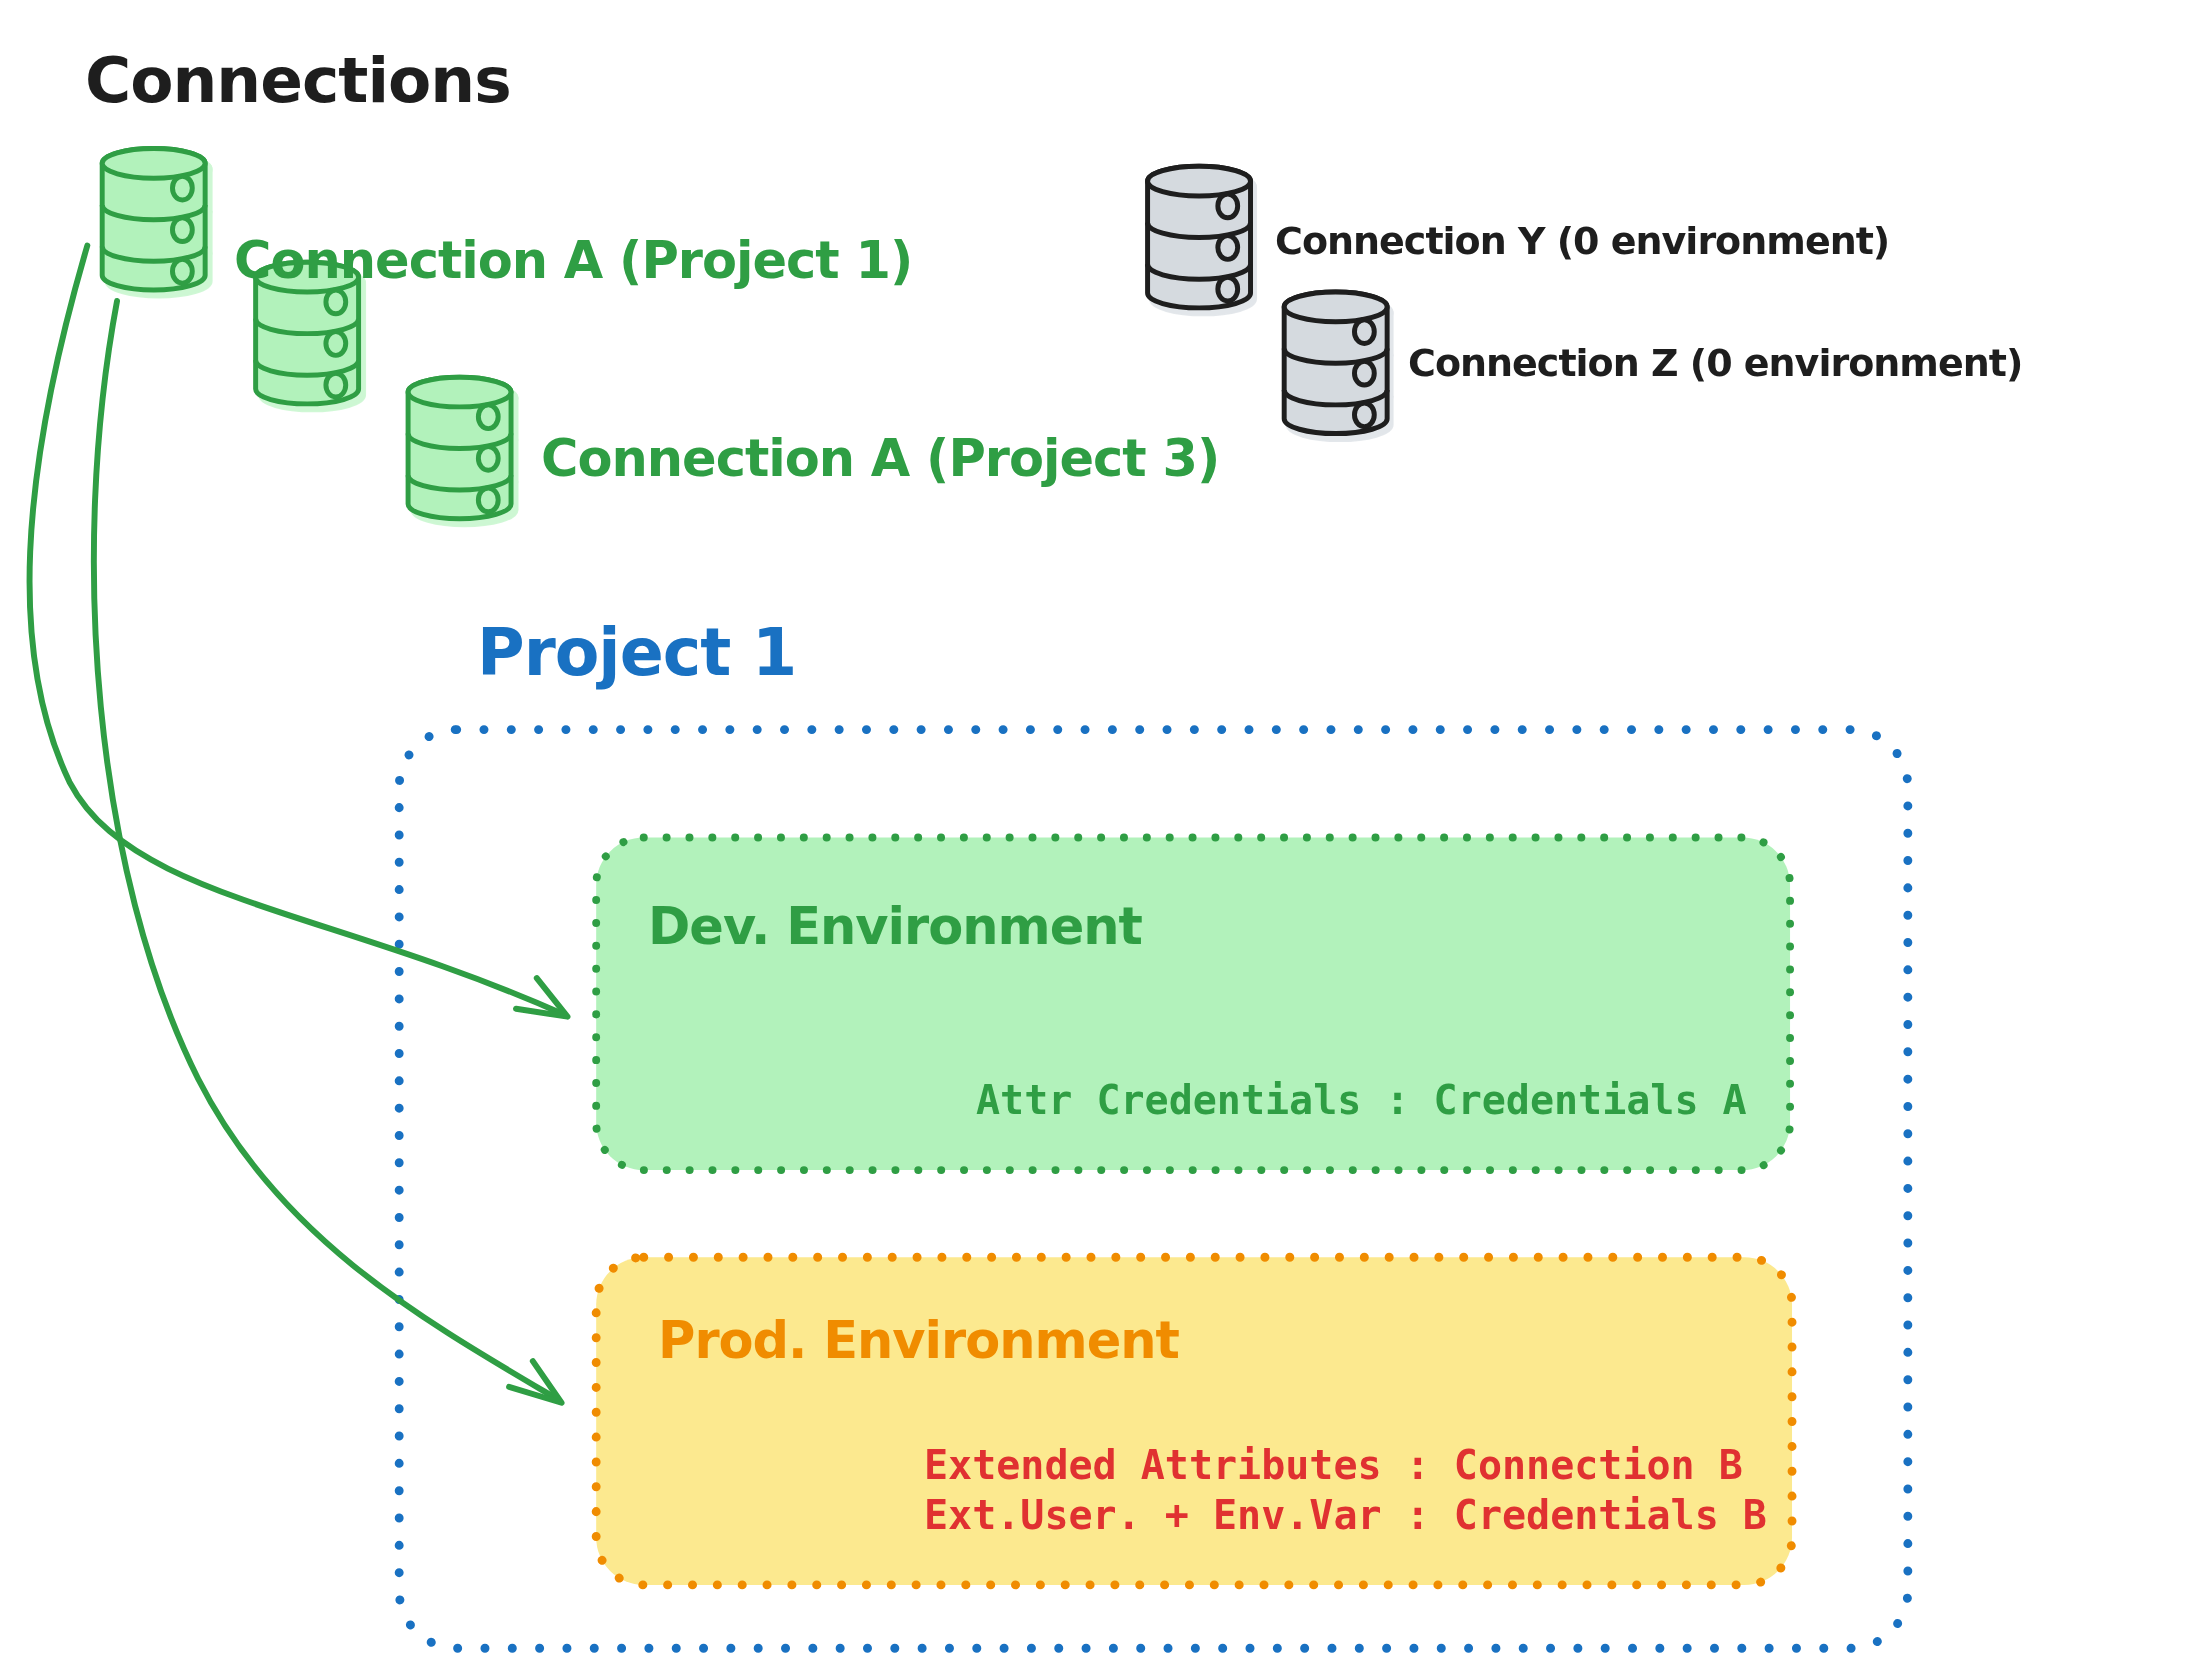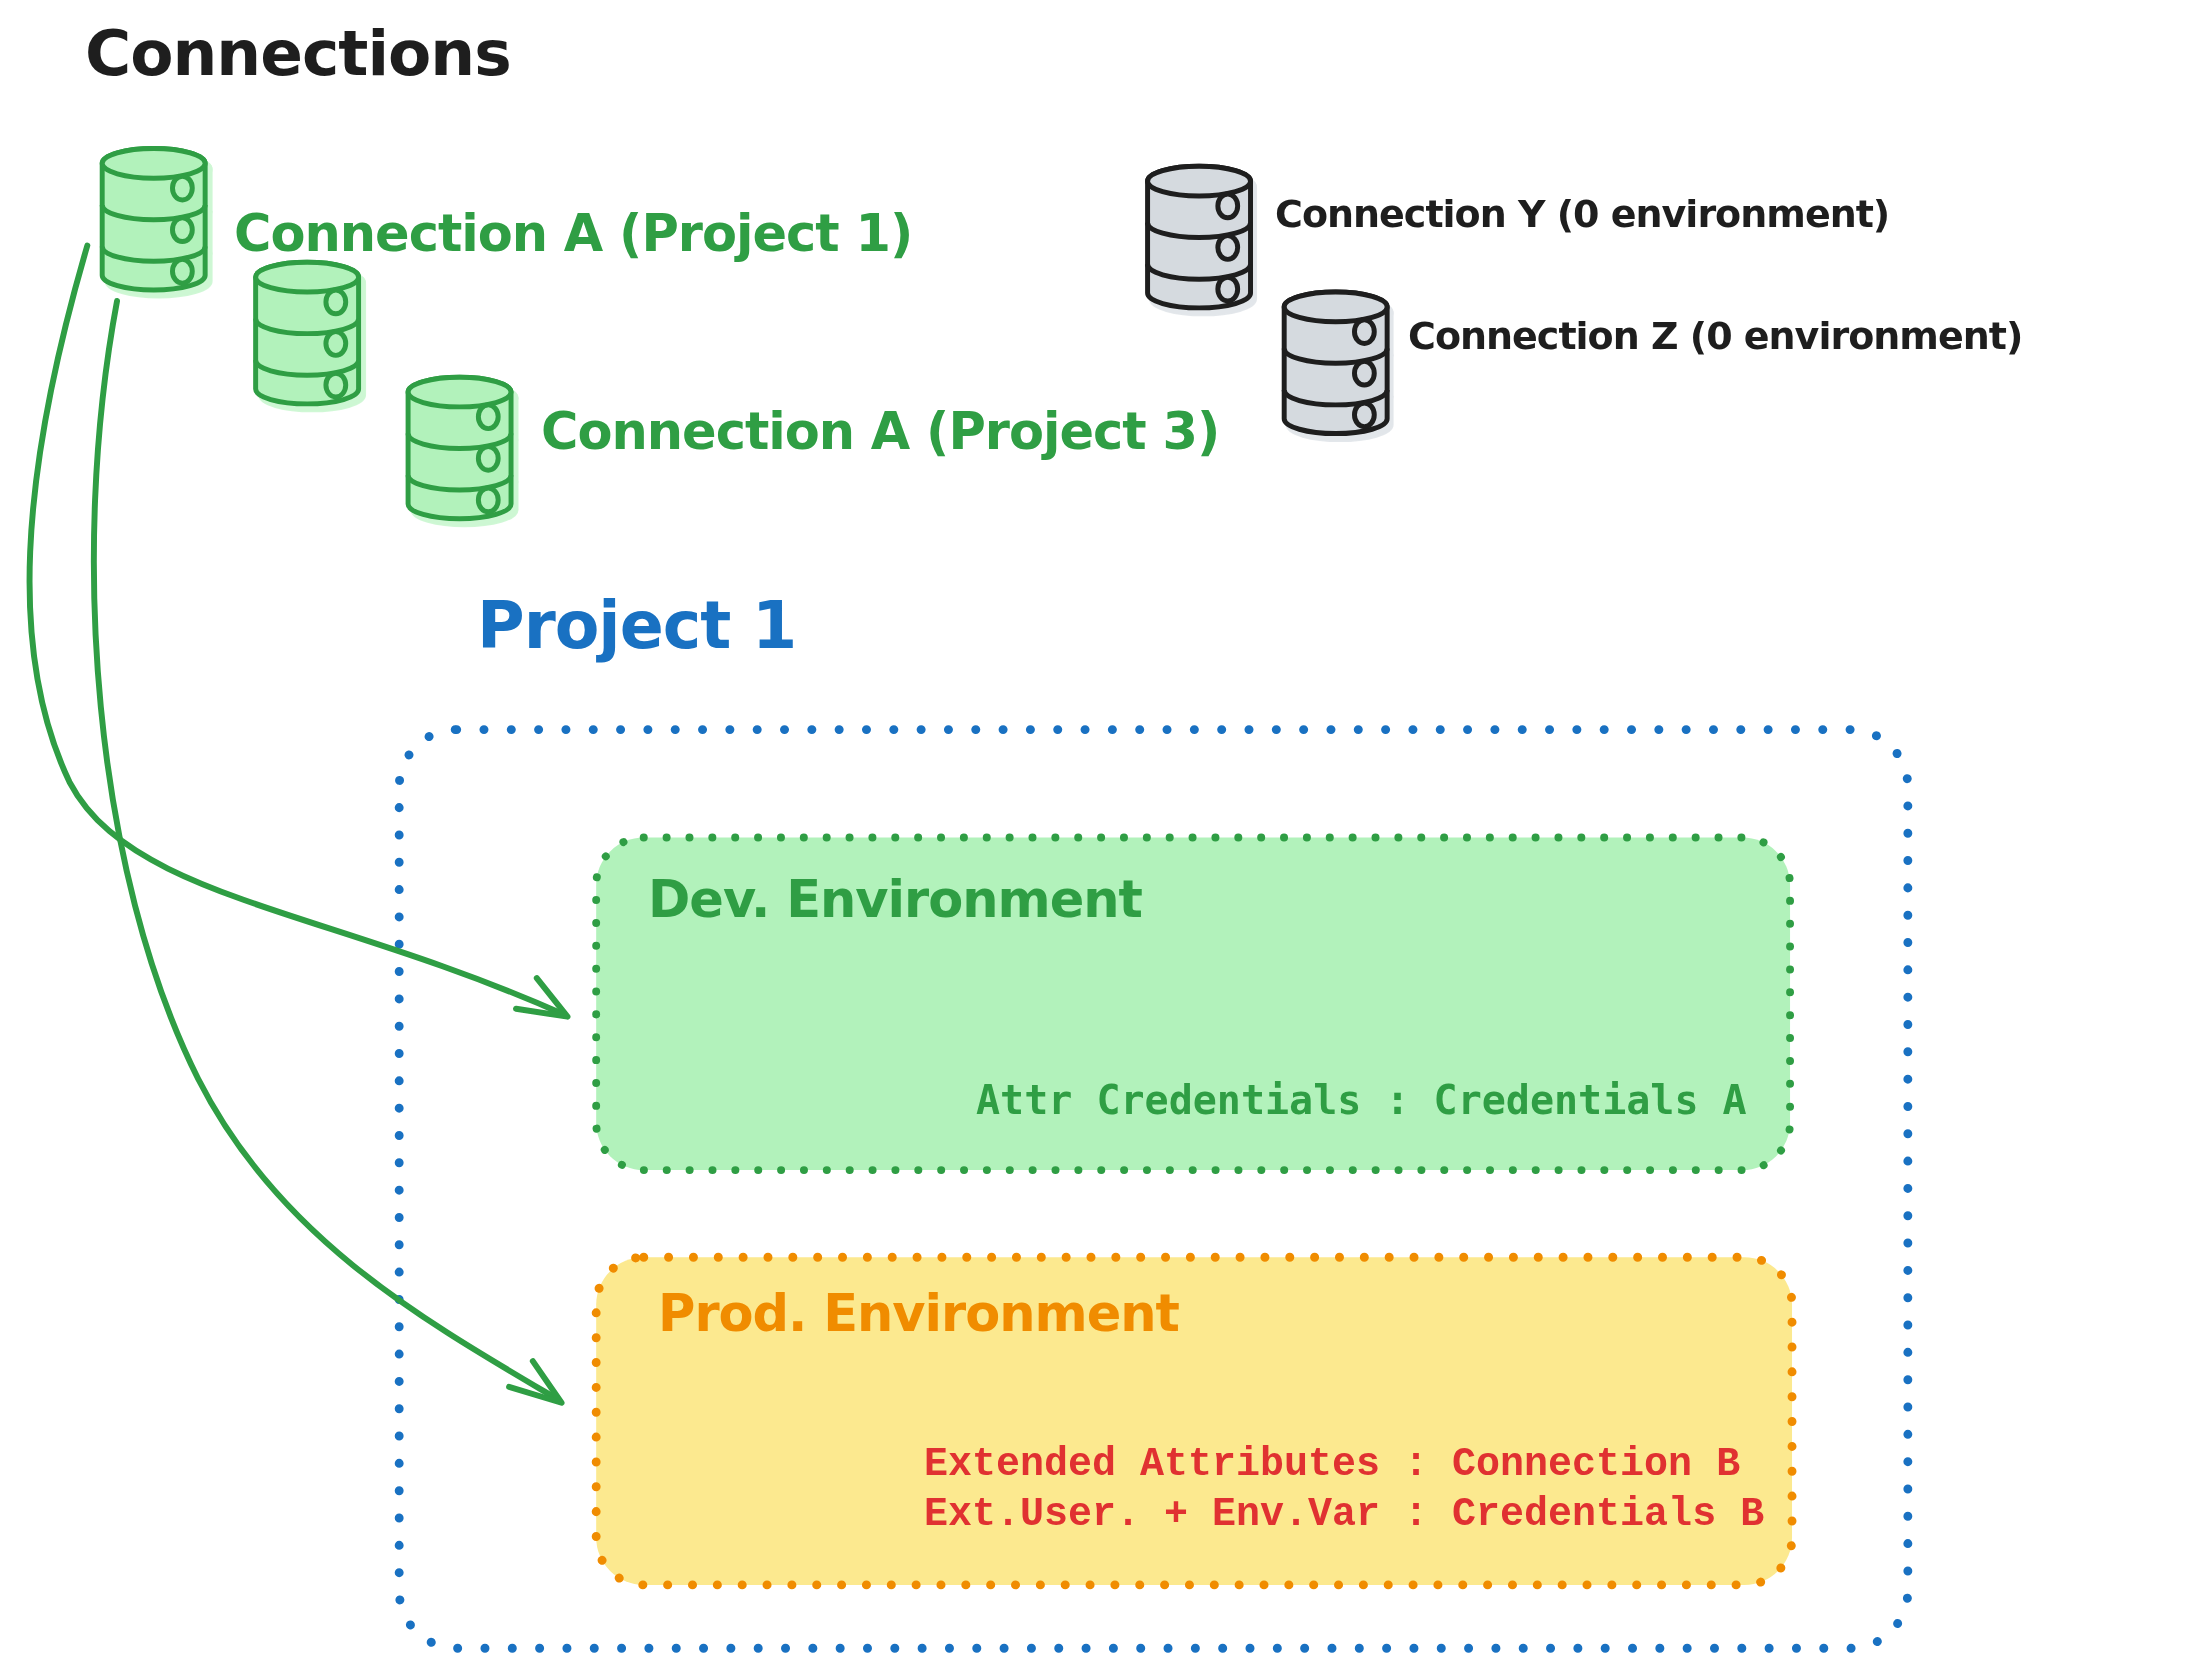--- a/index.html
+++ b/index.html
@@ -4,34 +4,34 @@
 <style>
   html,body { margin:0; padding:0; background:#ffffff; }
   #canvas {
     position:relative; width:2212px; height:1674px;
     background:#ffffff; overflow:hidden;
     font-family:"DejaVu Sans", "Liberation Sans", sans-serif;
     color:#1e1e1e;
   }
   svg.underlay { position:absolute; left:0; top:0; }
   .txt { position:absolute; white-space:nowrap; line-height:1.12; }
-  .hand { font-weight:700; letter-spacing:-1px; }
+  .hand { font-weight:700; letter-spacing:-1px;margin-top:27px; }
   .title-hand   { font-size:63px; color:#1e1e1e; }
   .conn-label   { font-size:51px; color:#2f9e44; }
   .conn-label-g { font-size:38px; color:#1e1e1e; }
   .project-ttl  { font-size:65px; color:#1971c2; }
   .env-label-dev  { font-size:51px; color:#2f9e44; }
   .env-label-prod { font-size:51px; color:#f08c00; }
   .mono {
     position:absolute; white-space:nowrap;
     font-family:"DejaVu Sans Mono", "Liberation Mono", monospace;
     font-weight:700; font-size:40px; line-height:50px;
   }
   .cred-dev  { color:#2f9e44; }
-  .cred-prod { color:#e03131;font-family:Liberation Mono, monospace; }
+  .cred-prod { color:#e03131; }
   .db-green { color:#2f9e44; --dbfill:#b2f2bb;
               filter:drop-shadow(5px 6px 0 rgba(178,242,187,.65)); }
   .db-gray  { color:#1e1e1e; --dbfill:#d5dadf;
               filter:drop-shadow(4px 6px 0 rgba(203,210,217,.55)); }
 </style>
 </head>
 <body>
 
 <div id="canvas">
 

